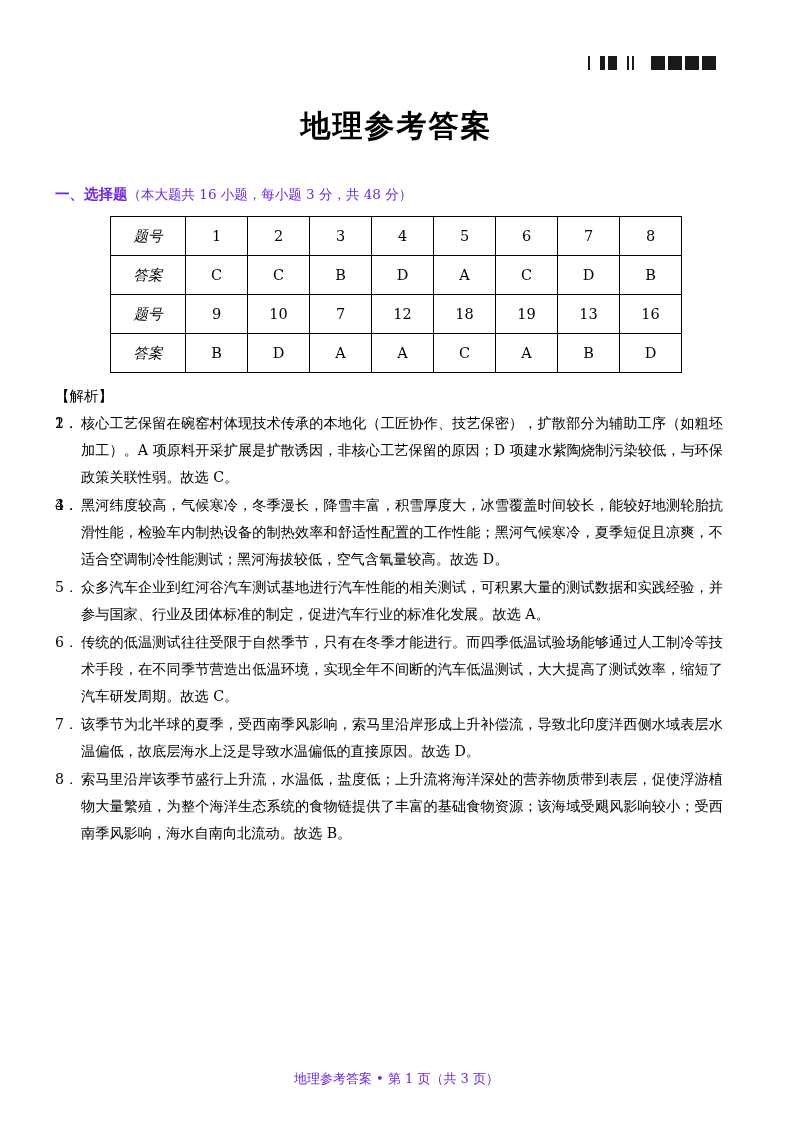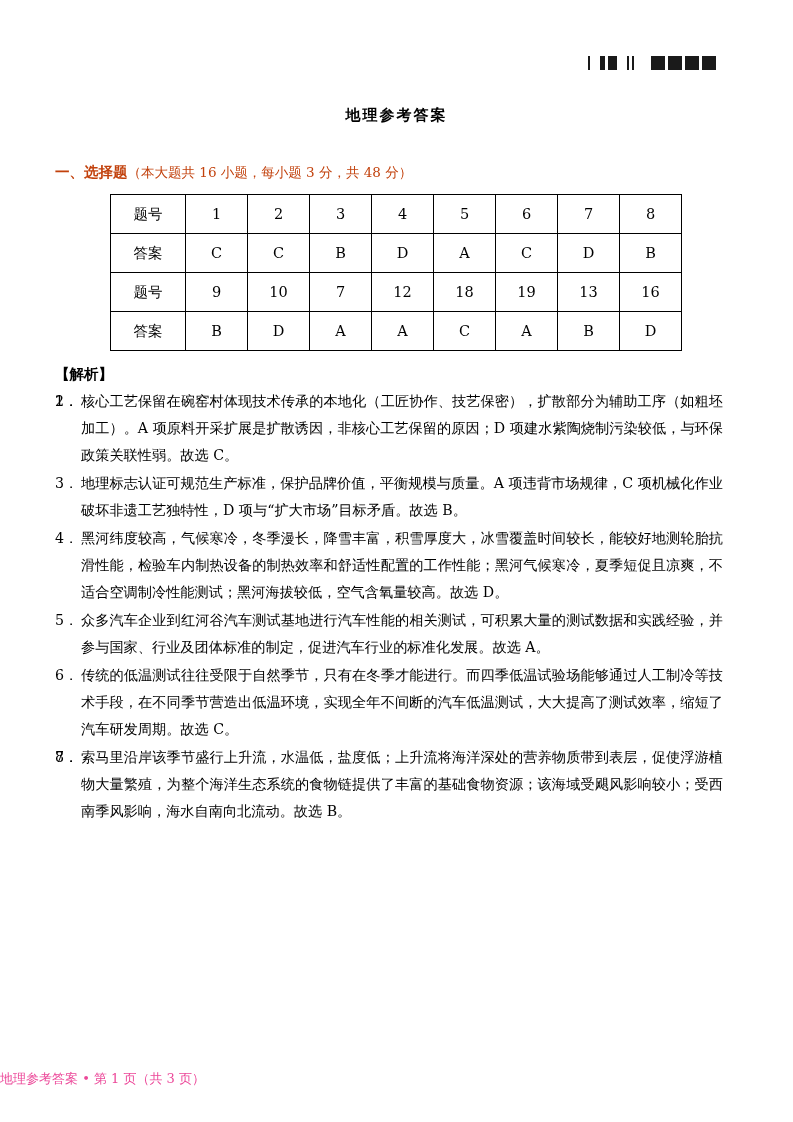--- a/index.html
+++ b/index.html
@@ -32,33 +32,33 @@
     background: #1a1a1a;
     height: 14px;
     margin-right: 3px;
   }
   .barcode .sp {
     width: 7px;
     height: 1px;
   }
   .doc-title {
     text-align: center;
-    font-size: 15px;
+    font-size: 30px;
     font-weight: bold;
     letter-spacing: 2px;
     margin: 0;
     padding-top: 106px;
     font-family: "DejaVu Serif", "Liberation Serif", serif;
     color: #000;
   }
   .section-head {
     margin: 38px 0 12px 0;
     padding-left: 55px;
     font-size: 14.5px;
-    color: #c2410c;
+    color: #6d28d9;
   }
   .section-head b {
     font-weight: bold;
   }
   .section-head .sub {
     font-size: 13.5px;
   }
   table.ans {
     border-collapse: collapse;
     margin-left: 110px;
@@ -69,26 +69,27 @@
     border: 1px solid #000;
     height: 36px;
     text-align: center;
     vertical-align: middle;
     font-size: 14.5px;
     color: #000;
   }
   table.ans td.hdr {
     width: 72px;
     font-size: 14.5px;
+    font-style: italic;
   }
   .analysis-label {
     margin: 14px 0 4px 0;
     padding-left: 55px;
     font-size: 14.5px;
-    font-weight: bold;
+    font-weight: normal;
     color: #000;
   }
   ol.items {
     list-style: none;
     margin: 0;
     padding: 0 70px 0 55px;
   }
   ol.items li {
     position: relative;
     font-size: 14.2px;
@@ -105,22 +106,23 @@
     top: 0;
     width: 24px;
     text-align: left;
     font-size: 14.2px;
   }
   .footer {
     position: absolute;
     bottom: 34px;
     left: 0;
     width: 100%;
+    text-align: center;
     font-size: 13px;
-    color: #ec4899;
+    color: #6d28d9;
   }
 </style>
 </head>
 <body>
 
 <div class="page">
 
   <div class="barcode">
     <div class="bar" style="width:2px;"></div>
     <div class="sp"></div>
@@ -190,23 +192,23 @@
         <td>D</td>
       </tr>
     </tbody>
   </table>
 
   <div class="analysis-label">【解析】</div>
 
   <ol class="items">
     <li><span class="num">1．</span></li>
     <li><span class="num">2．</span><span>核心工艺保留在碗窑村体现技术传承的本地化（工匠协作、技艺保密），扩散部分为辅助工序（如粗坯加工）。A 项原料开采扩展是扩散诱因，非核心工艺保留的原因；D 项建水紫陶烧制污染较低，与环保政策关联性弱。故选 C。</span></li>
-    <li><span class="num">3．</span><span>地理标志认证可规范生产标准，保护品牌价值，平衡规模与质量。A 项违背市场规律，C 项机械化作业破坏非遗工艺独特性，D 项与“扩大市场”目标矛盾。故选 B。</span></li>
+    <li><span class="num">3．</span></li>
     <li><span class="num">4．</span><span>黑河纬度较高，气候寒冷，冬季漫长，降雪丰富，积雪厚度大，冰雪覆盖时间较长，能较好地测轮胎抗滑性能，检验车内制热设备的制热效率和舒适性配置的工作性能；黑河气候寒冷，夏季短促且凉爽，不适合空调制冷性能测试；黑河海拔较低，空气含氧量较高。故选 D。</span></li>
     <li><span class="num">5．</span><span>众多汽车企业到红河谷汽车测试基地进行汽车性能的相关测试，可积累大量的测试数据和实践经验，并参与国家、行业及团体标准的制定，促进汽车行业的标准化发展。故选 A。</span></li>
     <li><span class="num">6．</span><span>传统的低温测试往往受限于自然季节，只有在冬季才能进行。而四季低温试验场能够通过人工制冷等技术手段，在不同季节营造出低温环境，实现全年不间断的汽车低温测试，大大提高了测试效率，缩短了汽车研发周期。故选 C。</span></li>
-    <li><span class="num">7．</span></li>
+    <li><span class="num">7．</span><span>该季节为北半球的夏季，受西南季风影响，索马里沿岸形成上升补偿流，导致北印度洋西侧水域表层水温偏低，故底层海水上泛是导致水温偏低的直接原因。故选 D。</span></li>
     <li><span class="num">8．</span><span>索马里沿岸该季节盛行上升流，水温低，盐度低；上升流将海洋深处的营养物质带到表层，促使浮游植物大量繁殖，为整个海洋生态系统的食物链提供了丰富的基础食物资源；该海域受飓风影响较小；受西南季风影响，海水自南向北流动。故选 B。</span></li>
   </ol>
 
   <div class="footer">地理参考答案 • 第 1 页（共 3 页）</div>
 
 </div>
 
 </body></html>

